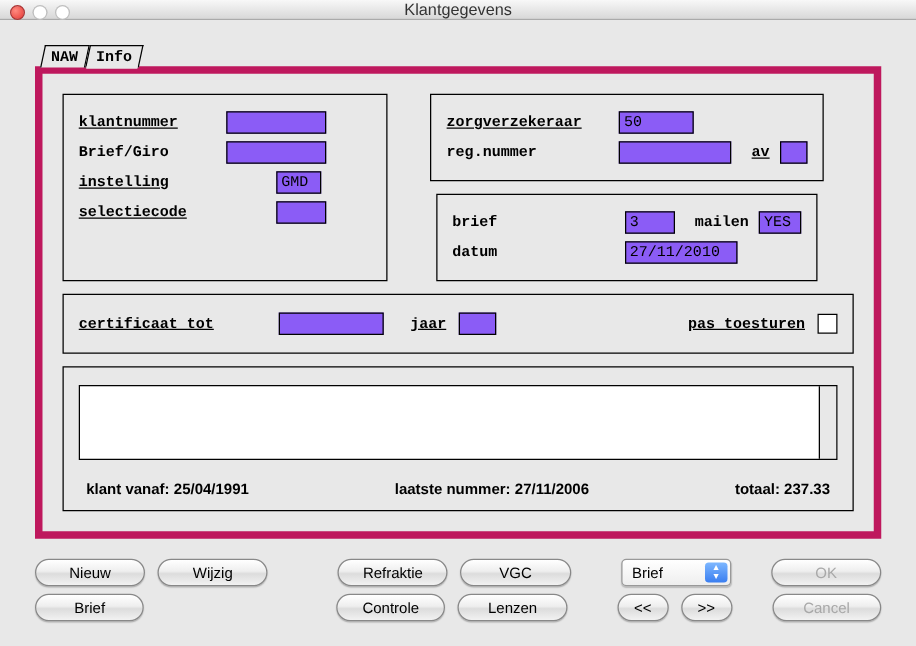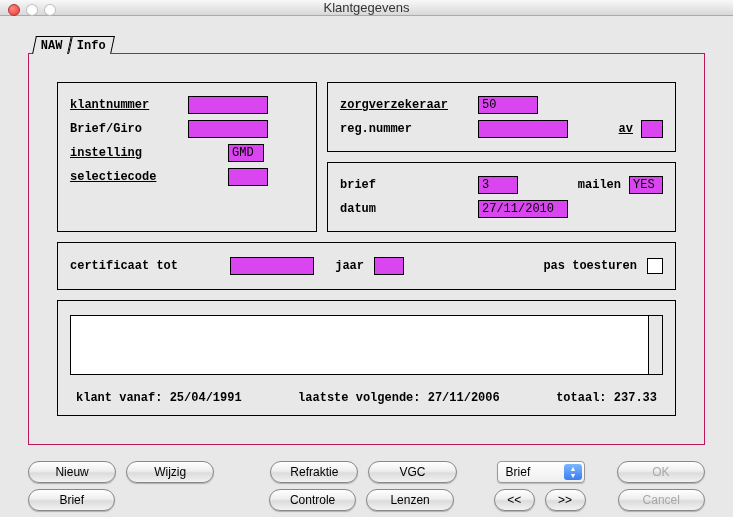--- a/index.html
+++ b/index.html
@@ -76,78 +76,78 @@
     z-index: 3;
   }
   .tab.active::after{
     content:"";
     position:absolute;
     left:0; right:0; bottom:-1px;
     height:2px; background:#e8e8e8;
   }
 
   .panel {
-    border: 1px solid #be185d;
-    padding: 28px;
+    border: 6px solid #be185d;
+    padding: 16px;
     position: relative;
     margin-top: -1px;
   }
 
   .row-groups {
     display: flex;
     gap: 10px;
   }
   .group {
     border: 1px solid #000;
     padding: 10px 12px;
   }
   .g-left { flex: 0 0 260px; }
-  .g-right-col { display:flex; flex-direction:column; gap:10px; flex:1;}
+  .g-right-col { display:flex; flex-direction:column; gap:10px; flex:1;align-items:center;}
 
   .field-row {
     display: flex;
     align-items: center;
     height: 24px;
     gap: 8px;
   }
   .lbl {
     font-weight: bold;
     font-family: "Courier New", monospace;
   }
   .lbl.u { text-decoration: underline; }
   .inp {
     border: 1px solid #000;
-    background: #d946ef;
+    background: #8b5cf6;
     height: 18px;
     padding: 1px 3px;
     font-family: "Courier New", monospace;
     font-size: 12px;
   }
   .chk {
     width:16px;height:16px;border:1px solid #000;background:#fff;
   }
 
   .wide-group { margin-top:10px; border:1px solid #000; padding:10px 12px;}
-  .flexline { display:flex; align-items:center; gap:10px; height:26px;}
+  .flexline { display:flex; align-items:center; gap:10px; height:26px;text-decoration:underline;}
 
   .textarea-group{
     margin-top:10px;border:1px solid #000; padding:14px 12px 10px 12px;
   }
   .bigtext{
     width:100%; height:60px; border:1px solid #000;
     background:#fff; position:relative;
     box-shadow: inset -14px 0 0 #e8e8e8;
   }
   .bigtext::after{
     content:""; position:absolute; right:0; top:0; bottom:0; width:13px;
     border-left:1px solid #000;
   }
   .footline{
     margin-top:16px; display:flex; gap:28px; font-weight:bold;
-    font-family:Liberation Mono, monospace;
+    font-family:Liberation Sans, sans-serif;
     justify-content:space-between;
     padding: 0 6px;
   }
 
   
   .bottom {
     padding: 6px 28px 14px 28px;
   }
   .btnrow { display:flex; gap:10px; align-items:center; margin-bottom:6px;}
   .push {
@@ -274,21 +274,21 @@
 
         <div class="textarea-group">
           <div class="bigtext"></div>
           <div class="footline">
             <span>
               <span>klant vanaf:</span>
               <span> </span>
               <span>25/04/1991</span>
             </span>
             <span>
-              <span>laatste volgende:</span>
+              <span>laatste nummer:</span>
               <span> </span>
               <span>27/11/2006</span>
             </span>
             <span>
               <span>totaal:</span>
               <span> </span>
               <span>237.33</span>
             </span>
           </div>
         </div>

